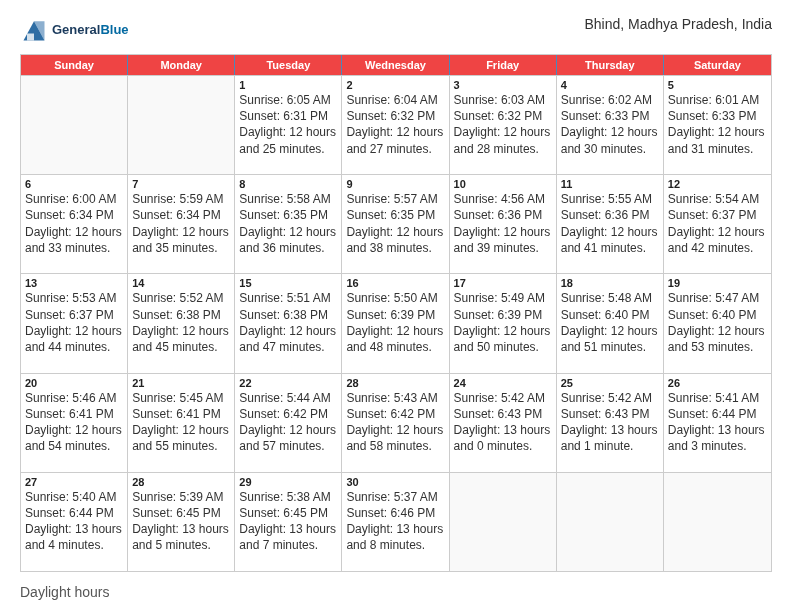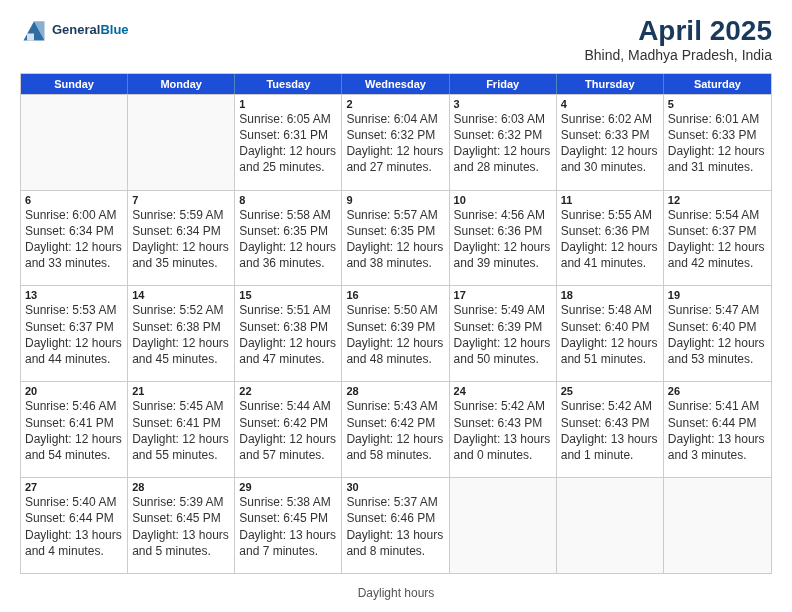--- a/index.html
+++ b/index.html
@@ -59,21 +59,21 @@
     }
     .calendar {
       flex: 1;
       display: flex;
       flex-direction: column;
       border: 1px solid #ccc;
     }
     .cal-header {
       display: grid;
       grid-template-columns: repeat(7, 1fr);
-      background: #1d4ed8;
+      background: #ef4444;
     }
     .cal-header-cell {
       color: #fff;
       font-size: 11px;
       font-weight: bold;
       text-align: center;
       padding: 4px 2px;
       border-right: 1px solid #4a88bb;
     }
     .cal-header-cell:last-child { border-right: none; }
@@ -105,22 +105,21 @@
       color: #222;
       display: block;
       margin-bottom: 1px;
     }
     .day-info {
       font-size: 12px;
       color: #333;
       line-height: 1.35;
     }
     .footer-note {
-      text-align: center;
-      font-size: 12px;
+      font-size: 14px;
       color: #555;
       margin-top: 12px;
       padding-bottom: 2px;
     }
   </style>
 </head>
 <body>
 
 <div class="page">
   <div class="header">
@@ -129,21 +128,20 @@
         <polygon points="4,28 16,6 28,28" fill="#2e6da4"></polygon>
         <polygon points="16,6 28,6 28,28" fill="#1a5fa0" opacity="0.5"></polygon>
         <rect x="8" y="20" width="8" height="8" fill="#fff" opacity="0.8"></rect>
       </svg>
       <div class="logo-text">
         <span class="general">General</span>
         <span class="blue">Blue</span>
       </div>
     </div>
     <div class="title-block">
-      <h1>April 2025</h1>
       <h2>Bhind, Madhya Pradesh, India</h2>
     </div>
   </div>
 
   <div class="calendar">
     <div class="cal-header">
 
     <div class="cal-header-cell">Sunday</div>
         <div class="cal-header-cell">Monday</div>
         <div class="cal-header-cell">Tuesday</div>

